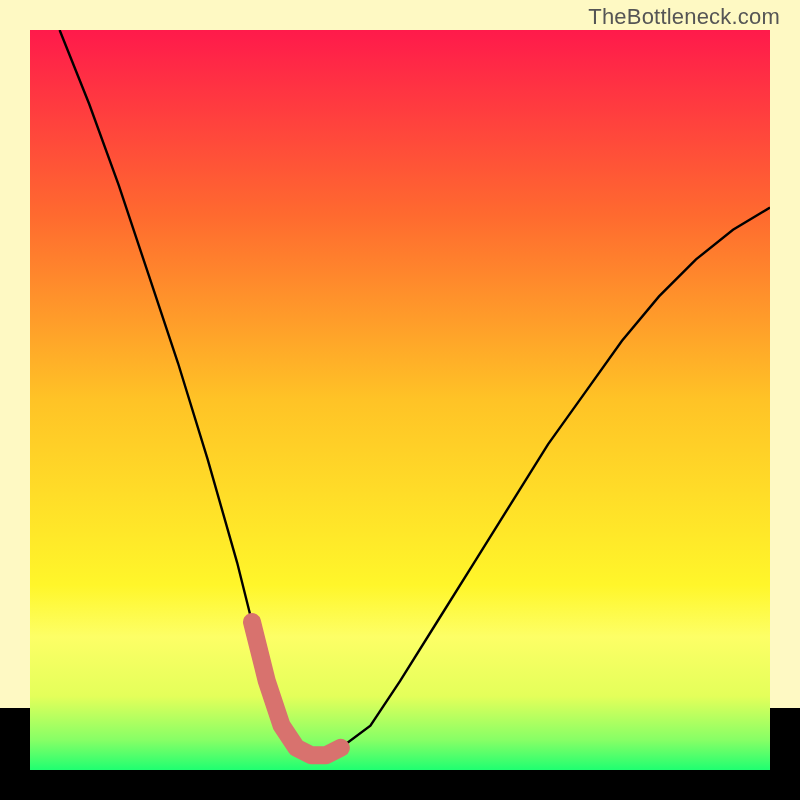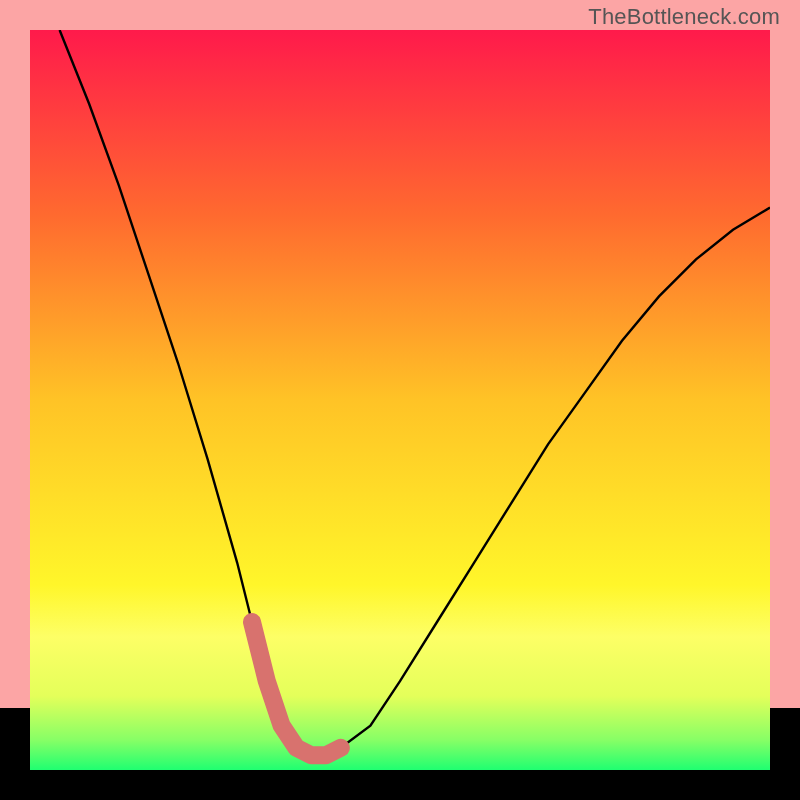--- a/index.html
+++ b/index.html
@@ -1,20 +1,20 @@
 <!DOCTYPE html>
 <html><head>
 <meta charset="utf-8">
 <style>
   * { margin: 0; padding: 0; box-sizing: border-box; }
   html, body { width: 800px; height: 800px; overflow: hidden; background: #000; }
   .frame {
     width: 800px;
     height: 708px;
-    background: #fca5a5;
+    background: #fef9c3;
     position: relative;
   }
   .plot-area {
     position: absolute;
     left: 30px;
     top: 30px;
     width: 740px;
     height: 740px;
     overflow: hidden;
   }

